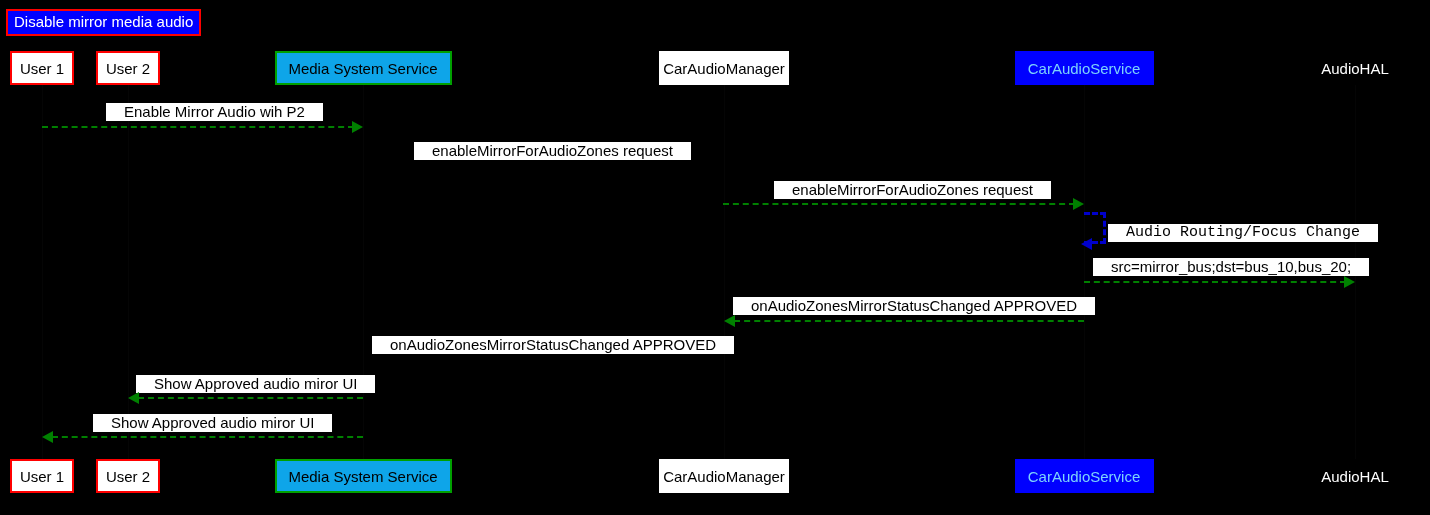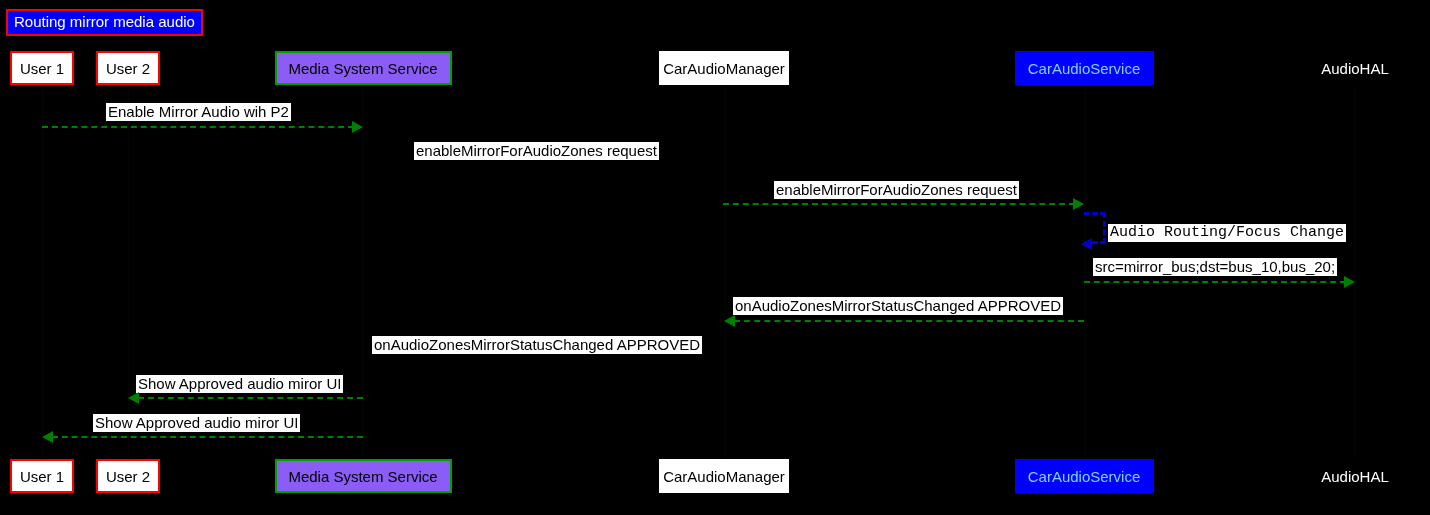--- a/index.html
+++ b/index.html
@@ -42,21 +42,21 @@
     height: 34px;
     font-size: 15px;
     white-space: nowrap;
   }
   .participant.style-red {
     background: #ffffff;
     border: 2px solid #ff0000;
     color: #000000;
   }
   .participant.style-green {
-    background: #8b5cf6;
+    background: #0ea5e9;
     border: 2px solid #00a000;
     color: #000000;
   }
   .participant.style-plain {
     background: #ffffff;
     border: none;
     color: #000000;
   }
   .participant.style-blue {
     background: #0000ff;
@@ -76,21 +76,21 @@
     background: #050505;
   }
 
   
   .msg-label {
     position: absolute;
     background: #ffffff;
     color: #000000;
     font-size: 15px;
     line-height: 18px;
-    padding: 0 2px;
+    padding: 0 18px;
     white-space: nowrap;
   }
 
   .arrow-line {
     position: absolute;
     height: 0;
     border-top: 2px dashed #008000;
   }
   .arrow-head {
     position: absolute;
@@ -118,21 +118,21 @@
     border-bottom: 3px dashed #0000cc;
     border-left: none;
     background: transparent;
   }
 </style>
 </head>
 <body>
 
 <div id="diagram">
 
-  <div class="title-box">Routing mirror media audio</div>
+  <div class="title-box">Disable mirror media audio</div>
 
   <div id="lifelines">
       <div class="lifeline" style="left: 42px; top: 85px; height: 374px;"></div>
       <div class="lifeline" style="left: 128px; top: 85px; height: 374px;"></div>
       <div class="lifeline" style="left: 363px; top: 85px; height: 374px;"></div>
       <div class="lifeline" style="left: 724px; top: 85px; height: 374px;"></div>
       <div class="lifeline" style="left: 1084px; top: 85px; height: 374px;"></div>
       <div class="lifeline" style="left: 1355px; top: 85px; height: 374px;"></div>
     </div>
   <div id="participants-top">

